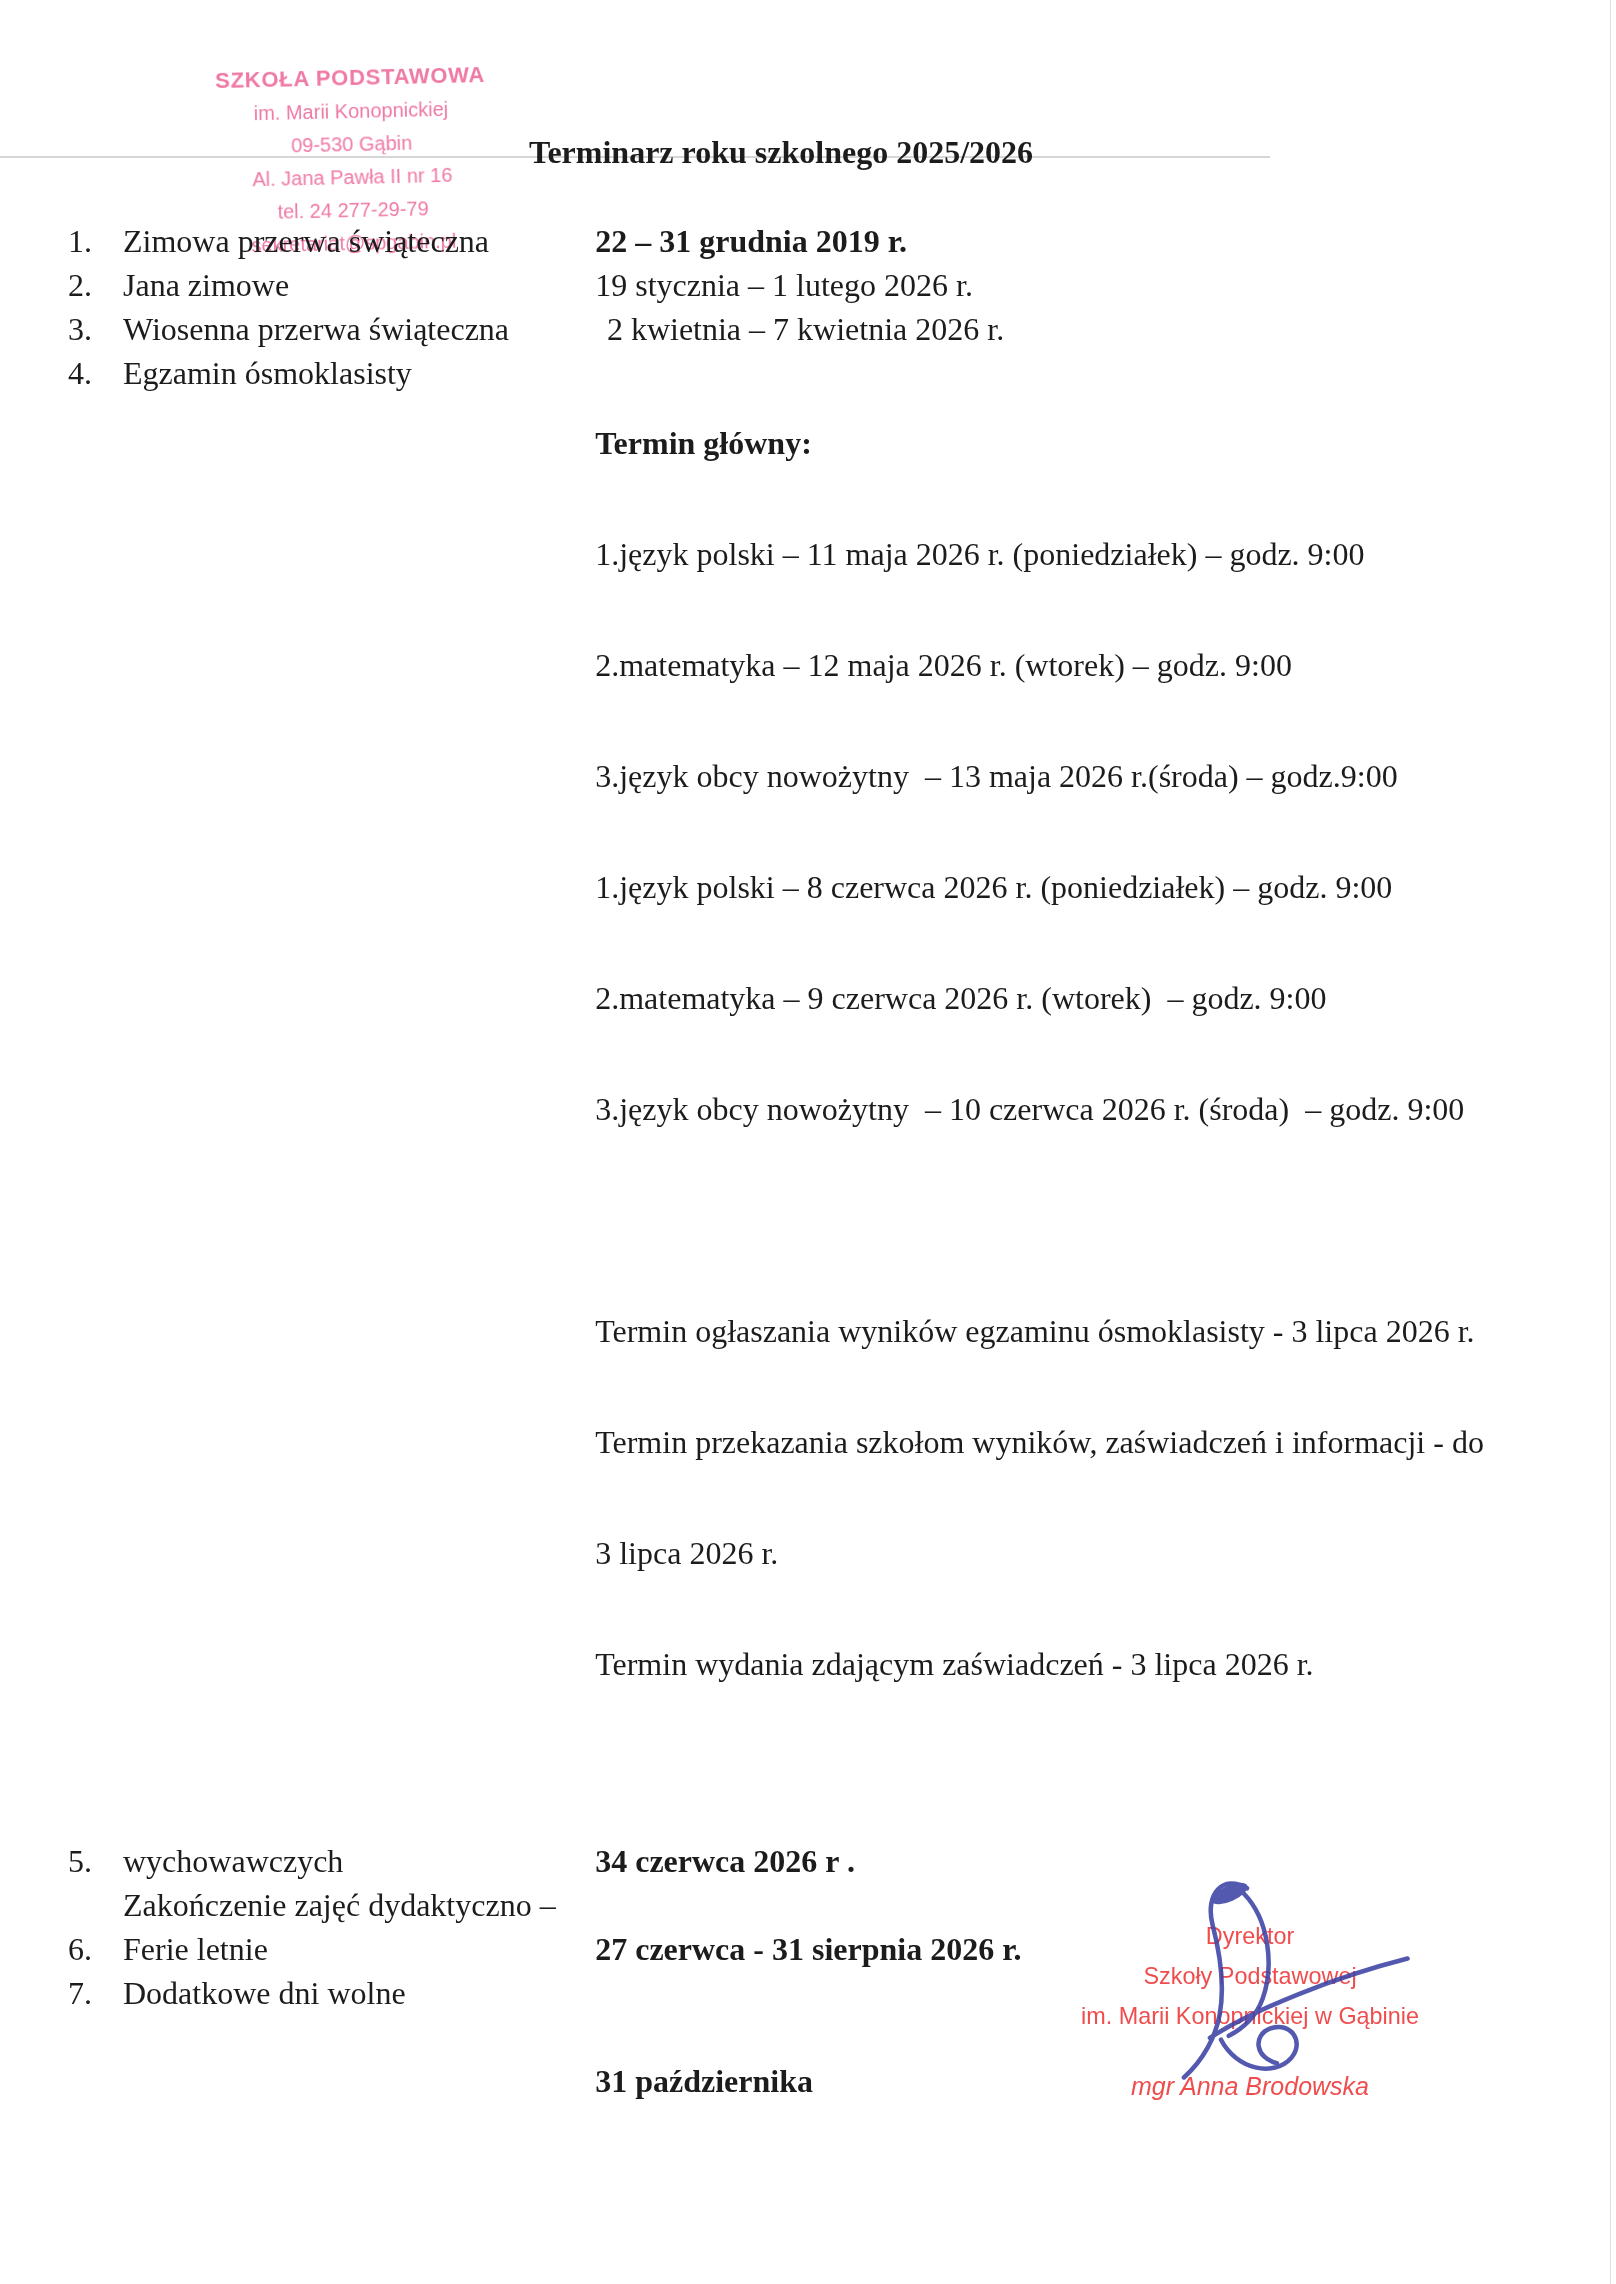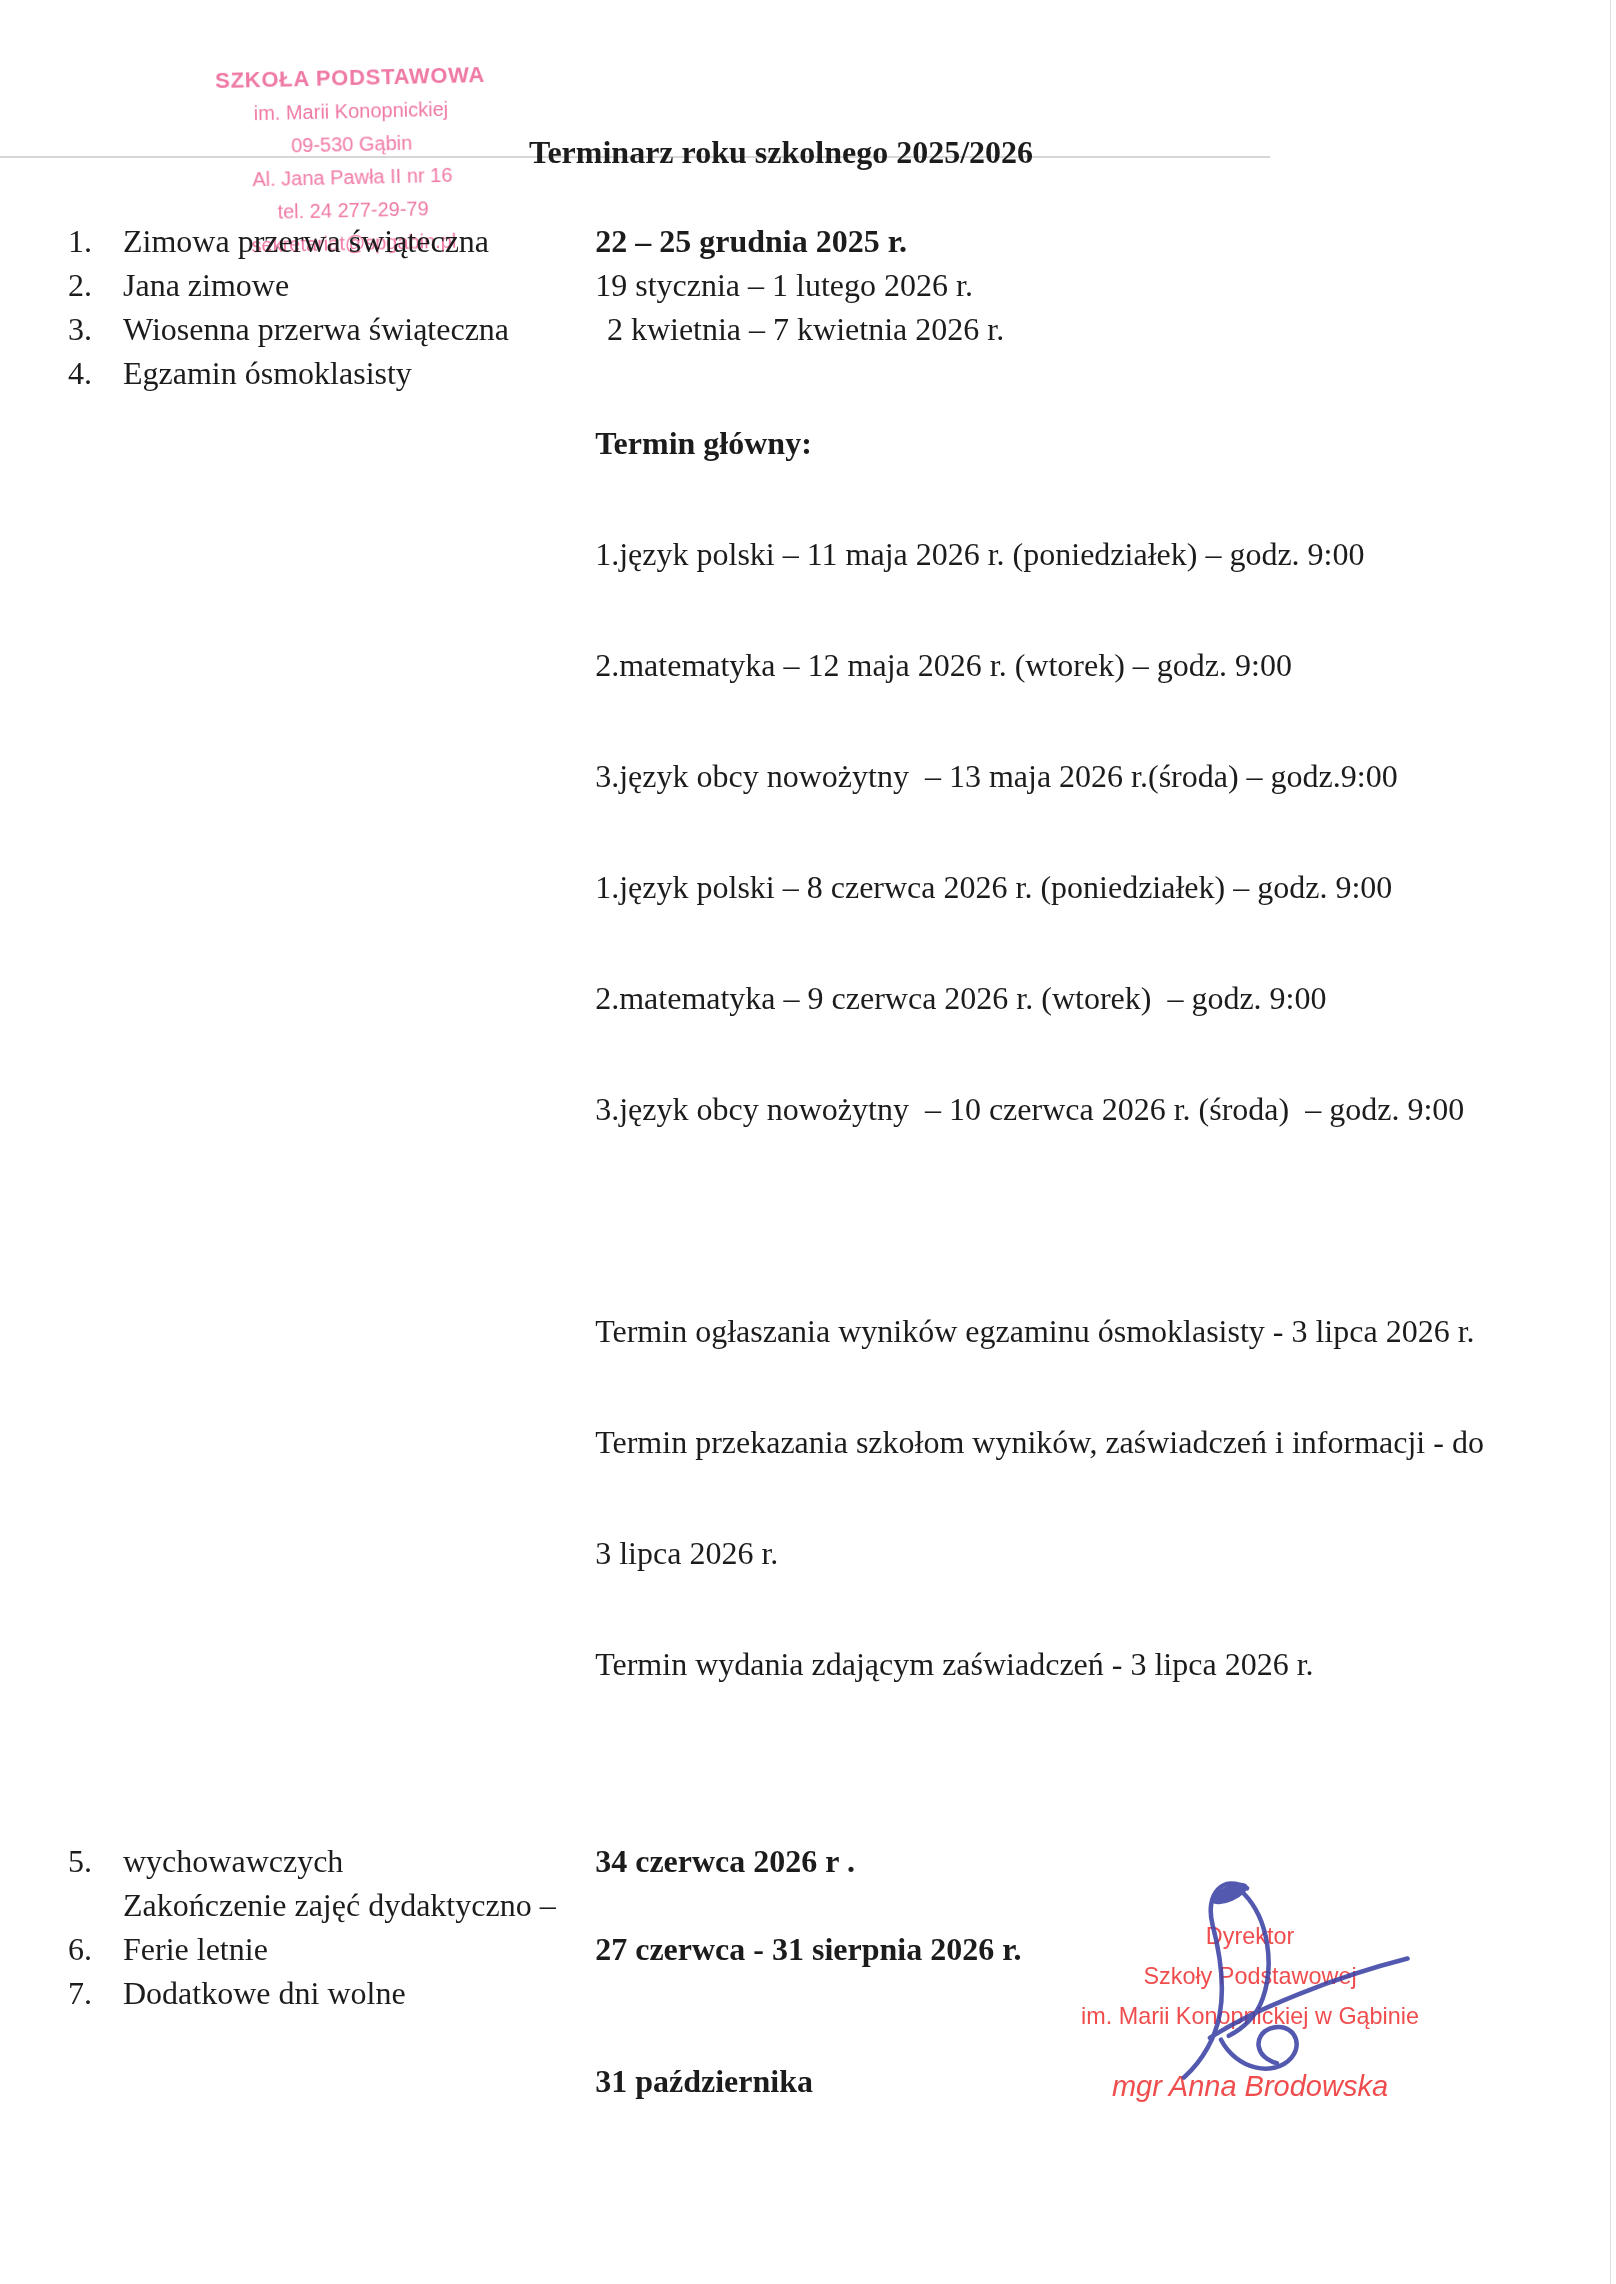--- a/index.html
+++ b/index.html
@@ -65,21 +65,21 @@
   .director-stamp {
     position: absolute; left: 1022px; top: 1916px; width: 456px;
     text-align: center;
     font-family: "Liberation Sans", sans-serif;
     font-size: 23.4px; line-height: 40px;
     color: #ef4444;
     filter: blur(0.3px);
     opacity: 0.95;
   }
   .director-stamp .sig-name {
-    margin-top: 30px; font-style: italic; font-size: 29px;
+    margin-top: 30px; font-style: italic; font-size: 25px;
   }
   .signature-svg { position: absolute; left: 1146px; top: 1874px; }
 </style>
 </head>
 <body>
 
 <div class="page">
 
   <div class="scan-line-top"></div>
   <div class="scan-line-right"></div>
@@ -93,21 +93,21 @@
     <div class="s-ln">sekretariat@spgabin.pl</div>
   </div>
 
   <div class="doc-title">Terminarz roku szkolnego 2025/2026</div>
 
   <div class="content">
 
     <div class="row">
       <span class="num">1.</span>
       <span class="label">Zimowa przerwa świąteczna</span>
-      <span class="value bold">22 – 25 grudnia 2025 r.</span>
+      <span class="value bold">22 – 31 grudnia 2019 r.</span>
     </div>
 
     <div class="row">
       <span class="num">2.</span>
       <span class="label">Jana zimowe</span>
       <span class="value">19 stycznia – 1 lutego 2026 r.</span>
     </div>
 
     <div class="row">
       <span class="num">3.</span>

